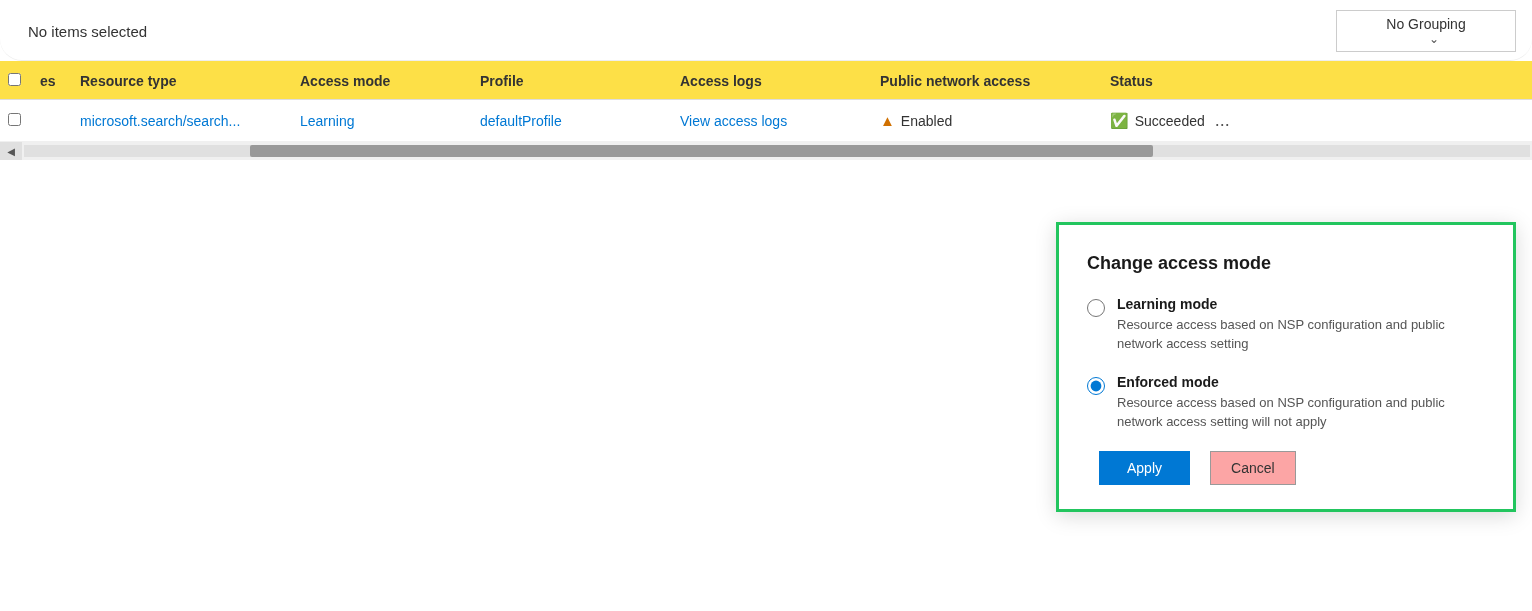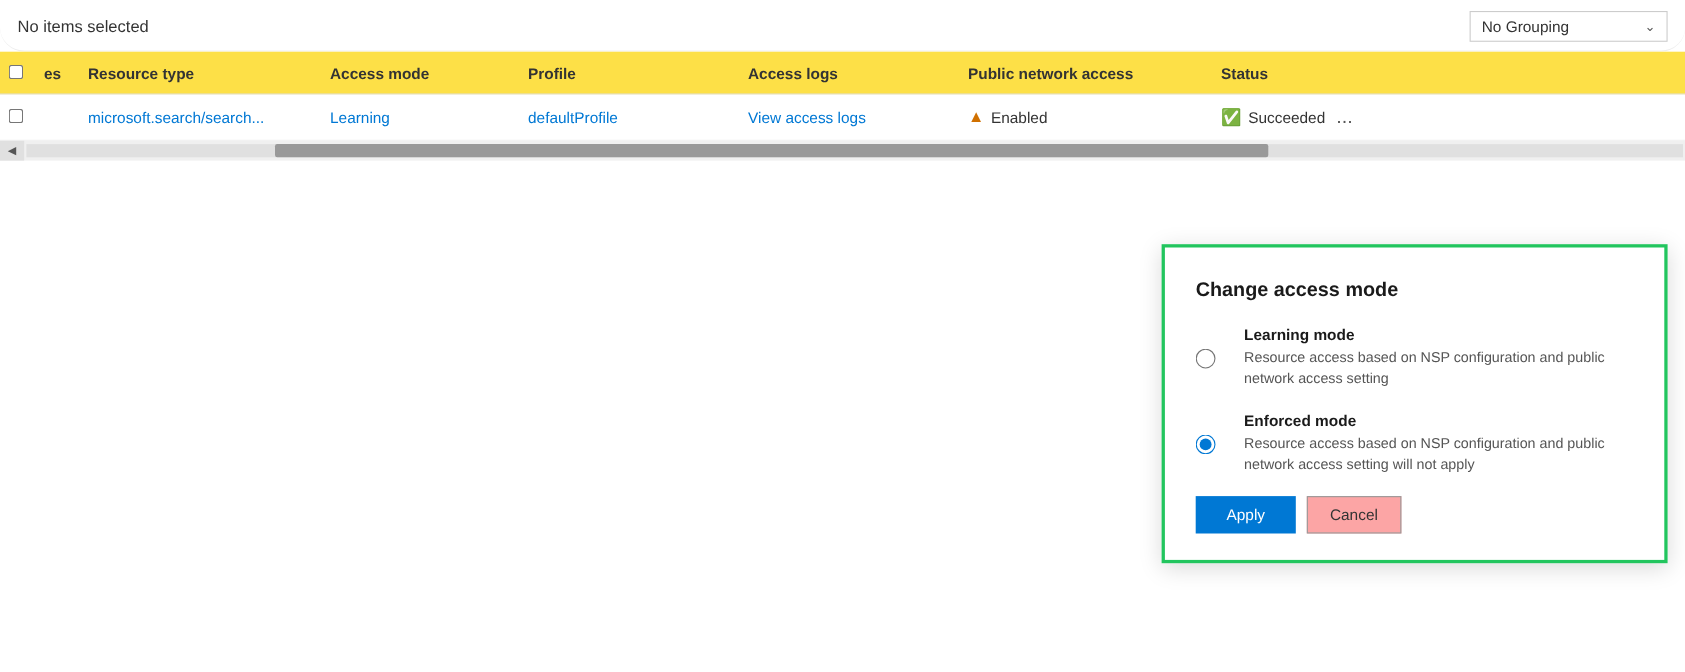--- a/index.html
+++ b/index.html
@@ -12,39 +12,40 @@
       min-height: 611px;
       overflow: hidden;
       position: relative;
     }
 
     
     .top-bar {
       display: flex;
       align-items: center;
       justify-content: space-between;
-      padding: 10px 16px 8px 16px;
+      padding: 10px 16px 8px 28px;
       border-bottom: 1px solid #eee;
       border-radius: 22px;
     }
     .no-items-label {
       font-size: 15px;
       color: #333;
     }
     .grouping-dropdown {
       display: flex;
       align-items: center;
       border: 1px solid #ccc;
       padding: 5px 10px;
       font-size: 14px;
       cursor: pointer;
       min-width: 180px;
       justify-content: space-between;
       background: #fff;
       color: #333;
+      flex-direction: column;
     }
     .grouping-dropdown .chevron {
       margin-left: 16px;
       font-size: 12px;
       color: #555;
     }
 
     
     .table-header {
       display: flex;
@@ -157,22 +158,22 @@
       z-index: 10;
     }
     .popover-title {
       font-size: 18px;
       font-weight: 600;
       color: #1a1a1a;
       margin-bottom: 22px;
     }
     .radio-option {
       display: flex;
-      align-items: center;
-      gap: 26px;
+      align-items: flex-start;
+      gap: 12px;
       margin-bottom: 20px;
       cursor: pointer;
     }
     .radio-option input[type="radio"] {
       margin-top: 3px;
       width: 18px;
       height: 18px;
       accent-color: #0078d4;
       flex-shrink: 0;
       cursor: pointer;
@@ -185,22 +186,23 @@
       margin-bottom: 4px;
     }
     .radio-label-block .radio-desc {
       font-size: 13px;
       color: #555;
       line-height: 1.45;
     }
 
     .popover-actions {
       display: flex;
-      gap: 10px;
+      gap: 20px;
       margin-top: 10px;
+      margin-left: 12px;
     }
     .btn-apply {
       background: #0078d4;
       color: #fff;
       border: none;
       padding: 8px 28px;
       font-size: 14px;
       cursor: pointer;
       font-weight: 500;
     }

